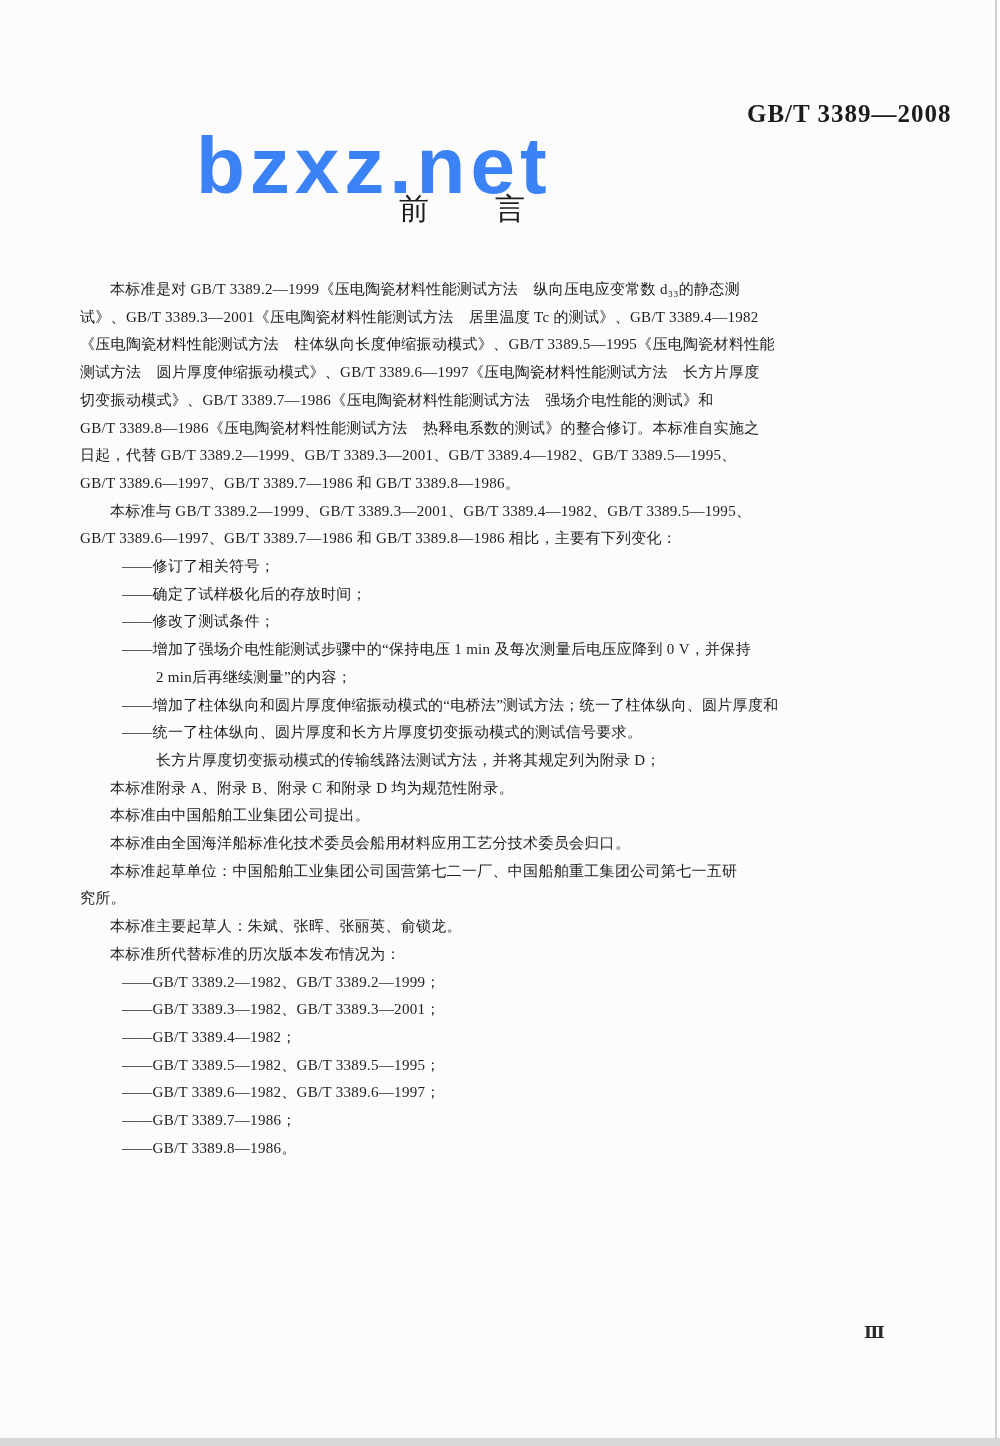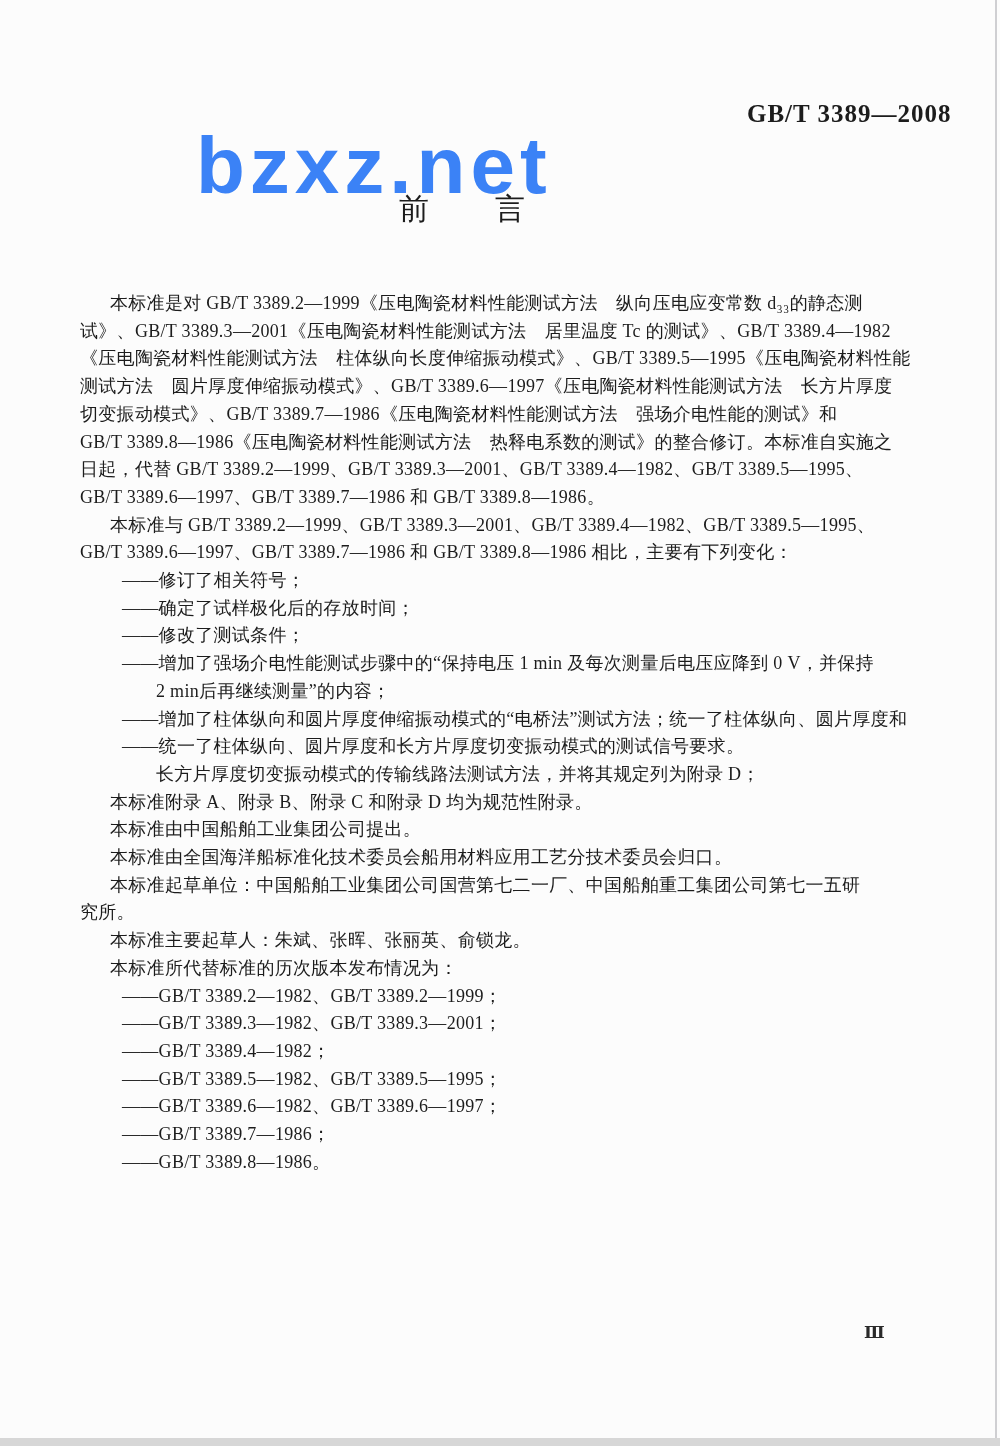--- a/index.html
+++ b/index.html
@@ -41,24 +41,23 @@
     text-align: center;
     font-size: 30px;
     font-weight: normal;
     letter-spacing: 2px;
   }
   .doc-body {
     position: absolute;
     left: 80px;
     top: 276px;
     width: 848px;
-    font-size: 18px;
+    font-size: 15px;
     line-height: 27.7px;
     letter-spacing: 0.3px;
-    margin-top: 14px;
   }
   .line { white-space: nowrap; }
   .line.para { padding-left: 30px; }
   .line.dash { padding-left: 42px; }
   .line.hang { padding-left: 76px; }
   .page-number {
     position: absolute;
     left: 864px;
     top: 1322px;
     font-size: 17px;

